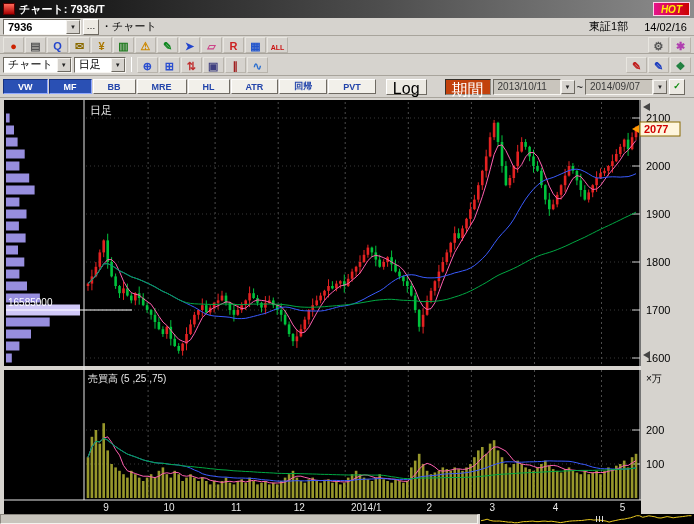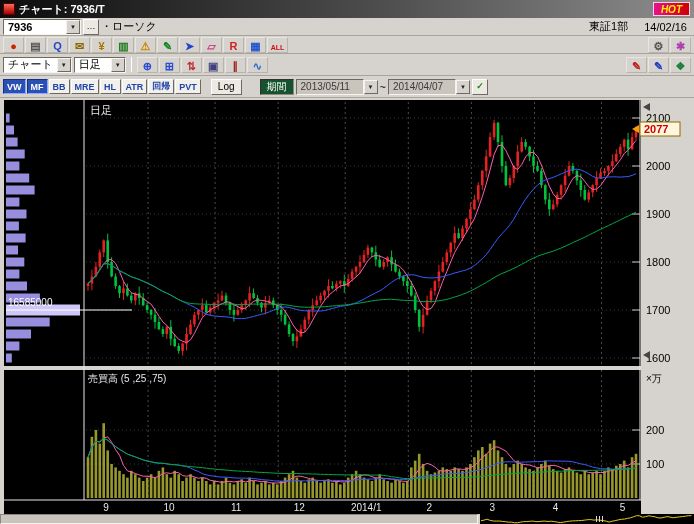--- a/index.html
+++ b/index.html
@@ -22,24 +22,24 @@
   
   .combo{display:inline-flex;height:16px;background:#fff;border:1px solid;border-color:#6e6a62 #f6f4f0 #f6f4f0 #6e6a62;align-items:center}
   .cval{padding:16px 4px;min-width:40px;font-size:11px}
   .cval.bold{font-weight:bold;min-width:62px}
   .cbtn{width:14px;height:14px;background:#d6d3ce;border:1px solid;border-color:#f6f4f0 #6e6a62 #6e6a62 #f6f4f0;font-size:6px;text-align:center;line-height:12px;color:#222;cursor:pointer}
   .mini-btn{width:16px;height:16px;background:#ece9e2;border:1px solid;border-color:#fff #6e6a62 #6e6a62 #fff;font-size:9px;line-height:13px;text-align:center;cursor:pointer}
   
   .icon-btn{width:21px;height:16px;padding:0;text-align:center;background:#d6d3ce;border:1px solid;border-color:#e8e6e0 #b8b4ac #b8b4ac #e8e6e0;cursor:pointer;overflow:hidden}
   .icon-btn span{display:inline-block;line-height:14px;font-weight:bold}
   
-  .toggle{height:15px;min-width:21px;padding:0 3px;font-size:9px;font-weight:bold;color:#2244aa;background:#f2f0ea;border:1px solid;border-color:#fff #6e6a62 #6e6a62 #fff;cursor:pointer}
+  .toggle{height:15px;min-width:21px;padding:0 14px;font-size:9px;font-weight:bold;color:#2244aa;background:#f2f0ea;border:1px solid;border-color:#fff #6e6a62 #6e6a62 #fff;cursor:pointer}
   .toggle.pressed{background:#2a50b4;color:#fff;border-color:#16307e #90a8ff #90a8ff #16307e}
-  .btn{height:16px;padding:0 6px;background:#ece9e2;border:1px solid;border-color:#fff #6e6a62 #6e6a62 #fff;font-size:10px;cursor:pointer}
-  .btn.dark{background:#14532d;color:#fff;border-color:#332f2a #8e8a82 #8e8a82 #332f2a}
+  .btn{height:16px;padding:0 6px;background:#ece9e2;border:1px solid;border-color:#fff #6e6a62 #6e6a62 #fff;font-size:16px;cursor:pointer}
+  .btn.dark{background:#c2410c;color:#fff;border-color:#332f2a #8e8a82 #8e8a82 #332f2a}
   .datefield{display:inline-flex;align-items:center;height:16px;background:#c9c5bd;border:1px solid;border-color:#6e6a62 #f6f4f0 #f6f4f0 #6e6a62;color:#3a3a3a;padding:0 4px;font-size:10px;min-width:68px}
   .vsep{width:1px;height:15px;background:#8a867e;border-right:1px solid #fff;margin:0 3px}
   
   .chart-area{height:416px;flex:0 0 416px;background:#fca5a5}
   #chart-svg text{font-family:"Liberation Sans","DejaVu Sans",sans-serif}
   
   .scrollrow{position:relative;height:10px;flex:0 0 10px;background:#d6d3ce}
   .scroll-track{position:absolute;left:0;top:0;right:216px;bottom:0;background:#c8c4bc;border:1px solid;border-color:#8a867e #f4f2ee #f4f2ee #8a867e}
   .scroll-thumb{position:absolute;right:0;top:0;width:214px;height:10px;background:#000;cursor:grab}
   .grip{position:absolute;left:116px;top:2px;display:flex;gap:2px}
@@ -55,21 +55,21 @@
     <span class="title">チャート: 7936/T</span>
     <span class="hot">HOT</span>
   </div>
 
   <div class="bar symbolbar">
     <div class="combo">
       <span class="cval bold">7936</span>
       <span class="cbtn"><b>▼</b></span>
     </div>
     <button class="mini-btn">…</button>
-    <span>・ローソク</span>
+    <span>・チャート</span>
     <span class="spacer"></span>
     <span style="margin-right:14px">東証1部</span>
     <span style="margin-right:4px">14/02/16</span>
   </div>
 
   <div class="bar toolbar1">
     <span class="grp" id="tb1-left">
         <button class="icon-btn"><span style="color: rgb(204, 34, 0); font-size: 11px;">●</span></button>
         <button class="icon-btn"><span style="color: rgb(85, 85, 85); font-size: 11px;">▤</span></button>
         <button class="icon-btn"><span style="color: rgb(34, 68, 204); font-size: 11px;">Q</span></button>
@@ -126,26 +126,26 @@
         <button class="toggle">HL</button>
         <button class="toggle">ATR</button>
         <button class="toggle">回帰</button>
         <button class="toggle">PVT</button>
       </span>
     <span style="width:6px"></span>
     <button class="btn">Log</button>
     <span style="width:14px"></span>
     <button class="btn dark">期間</button>
     <div class="combo" style="background:none;border:none">
-      <span class="datefield">2013/05/11</span>
+      <span class="datefield">2013/10/11</span>
       <span class="cbtn"><b>▼</b></span>
     </div>
     <span>~</span>
     <div class="combo" style="background:none;border:none">
-      <span class="datefield">2014/04/07</span>
+      <span class="datefield">2014/09/07</span>
       <span class="cbtn"><b>▼</b></span>
     </div>
     <button class="mini-btn"><span style="color:#0a8a0a;font-weight:bold">✓</span></button>
   </div>
 
   <div class="chart-area" id="chart-area"><svg id="chart-svg" width="694" height="416" xmlns="http://www.w3.org/2000/svg">
         <rect x="0" y="0" width="694" height="416" fill="#d6d3ce"></rect>
         <rect x="4" y="2" width="637" height="266" fill="#000000"></rect>
         <rect x="4" y="272" width="637" height="130" fill="#000000"></rect>
         <rect x="4" y="402" width="637" height="14" fill="#000000"></rect>

